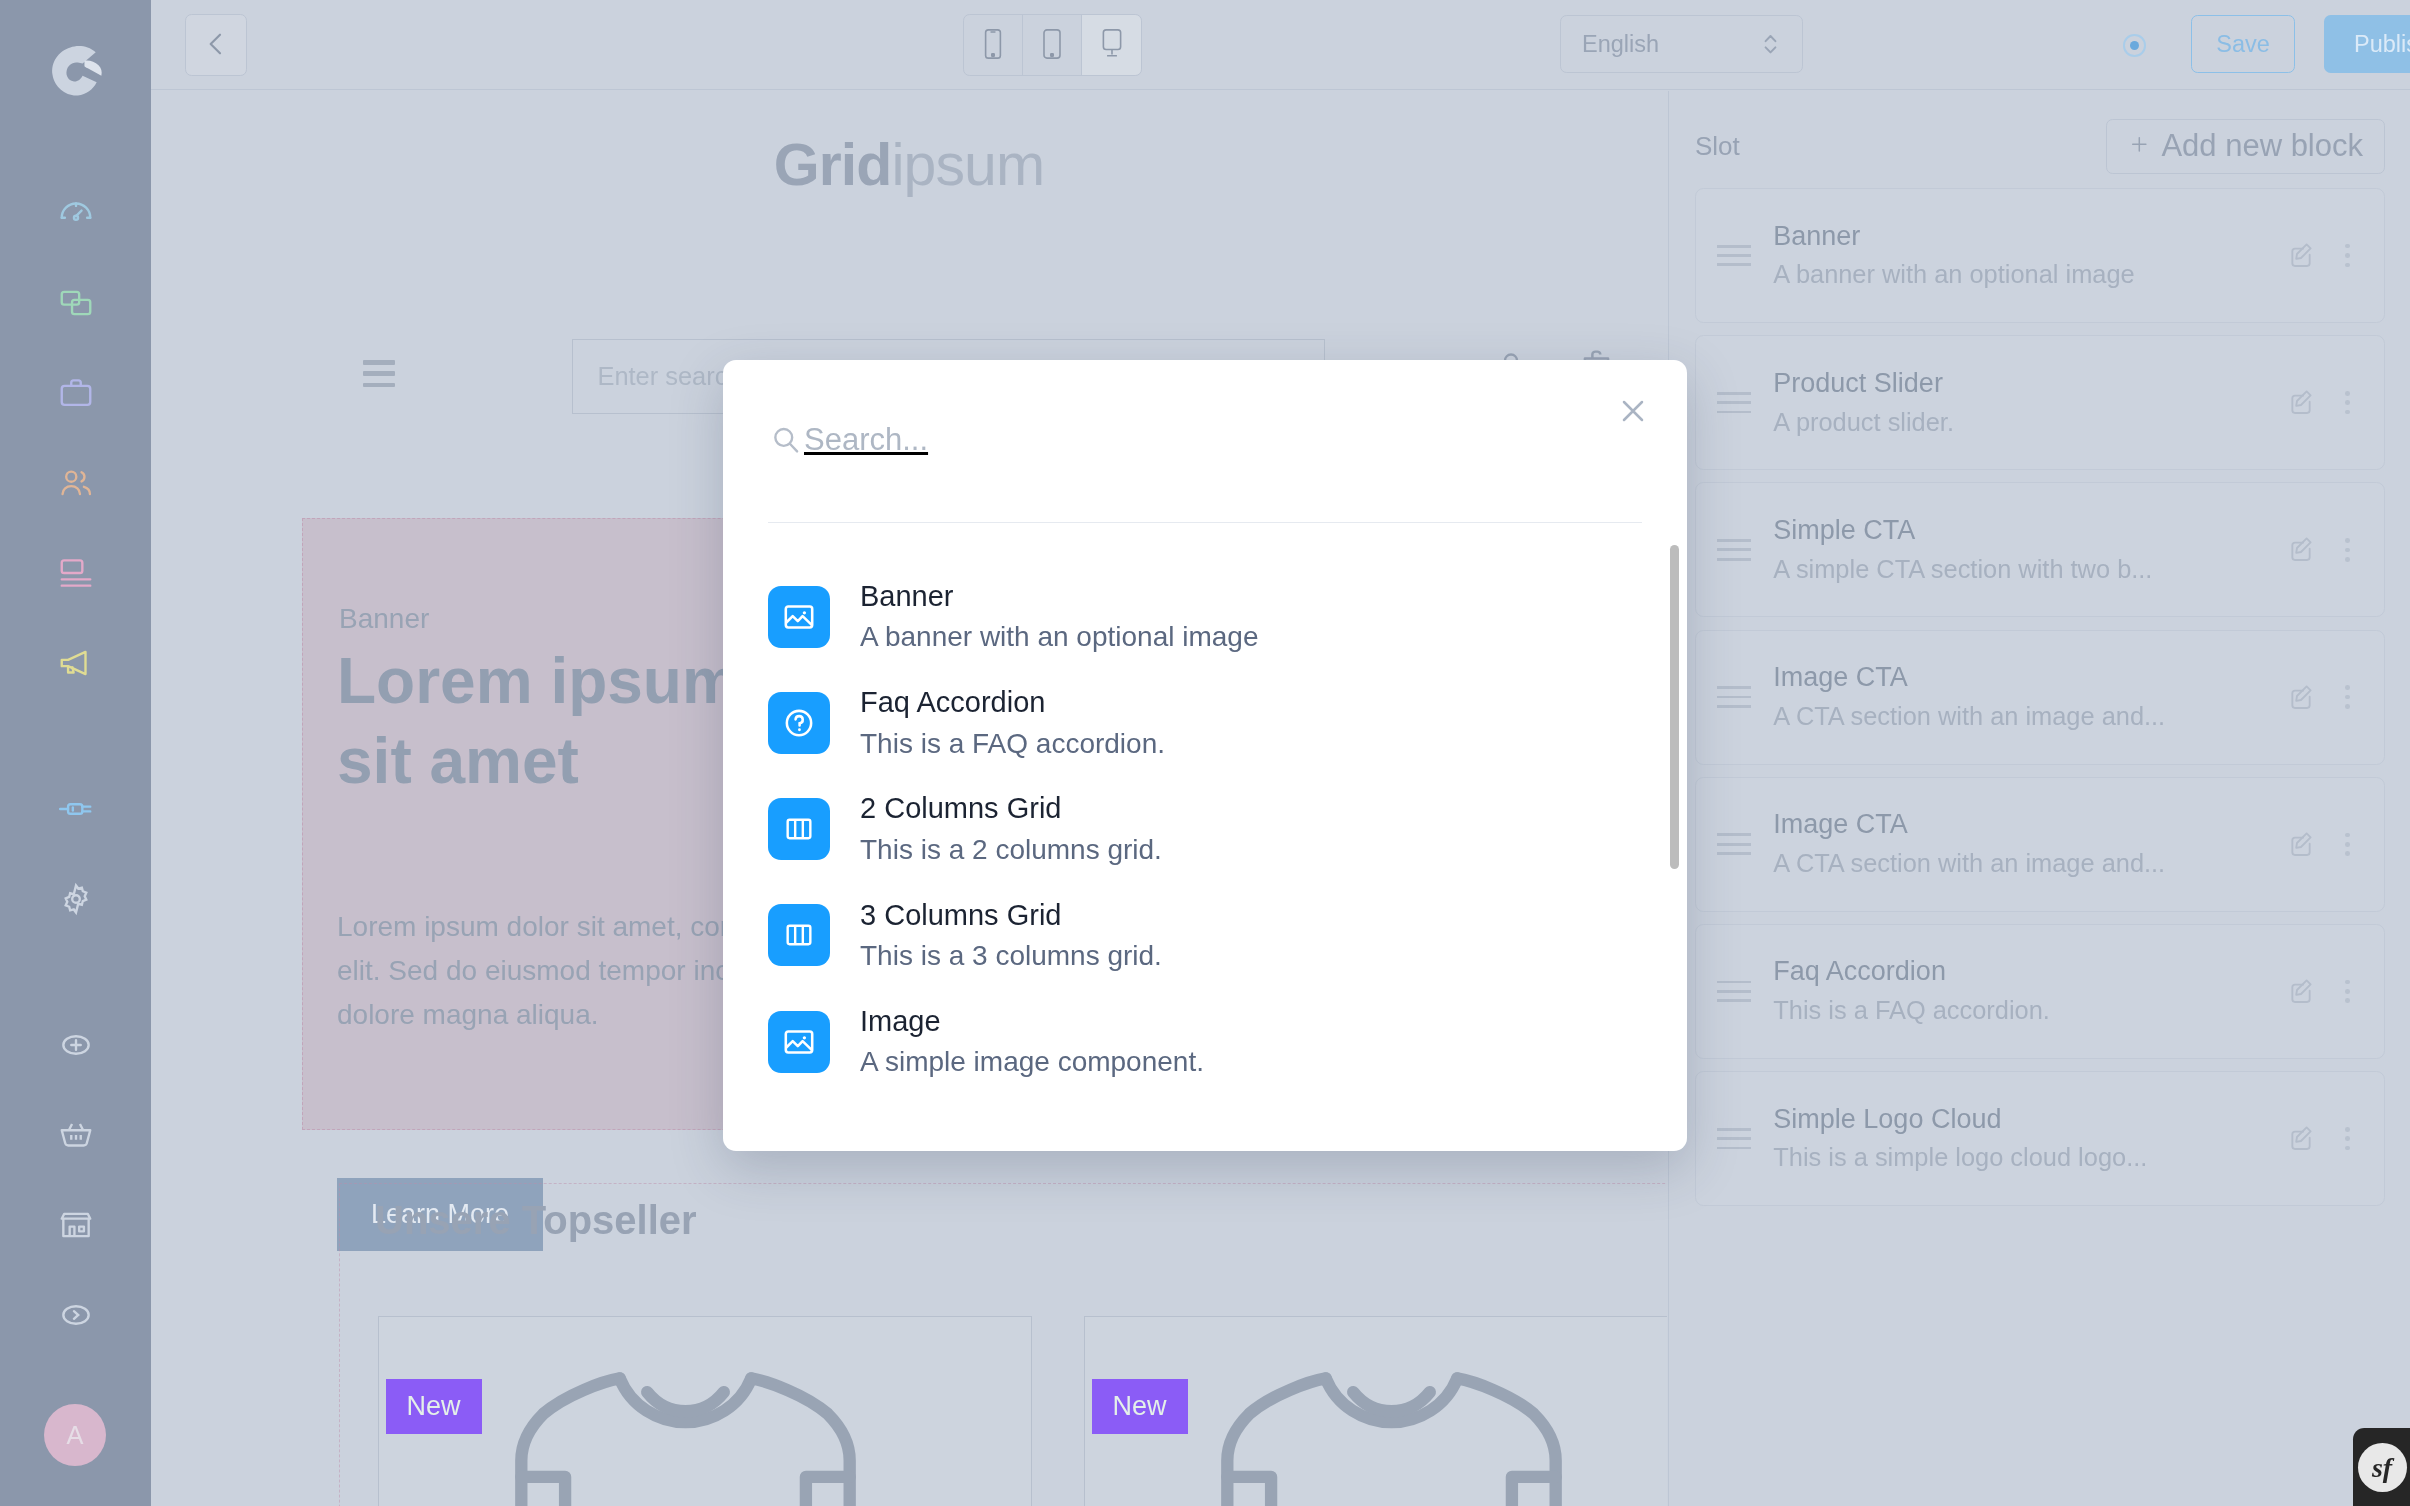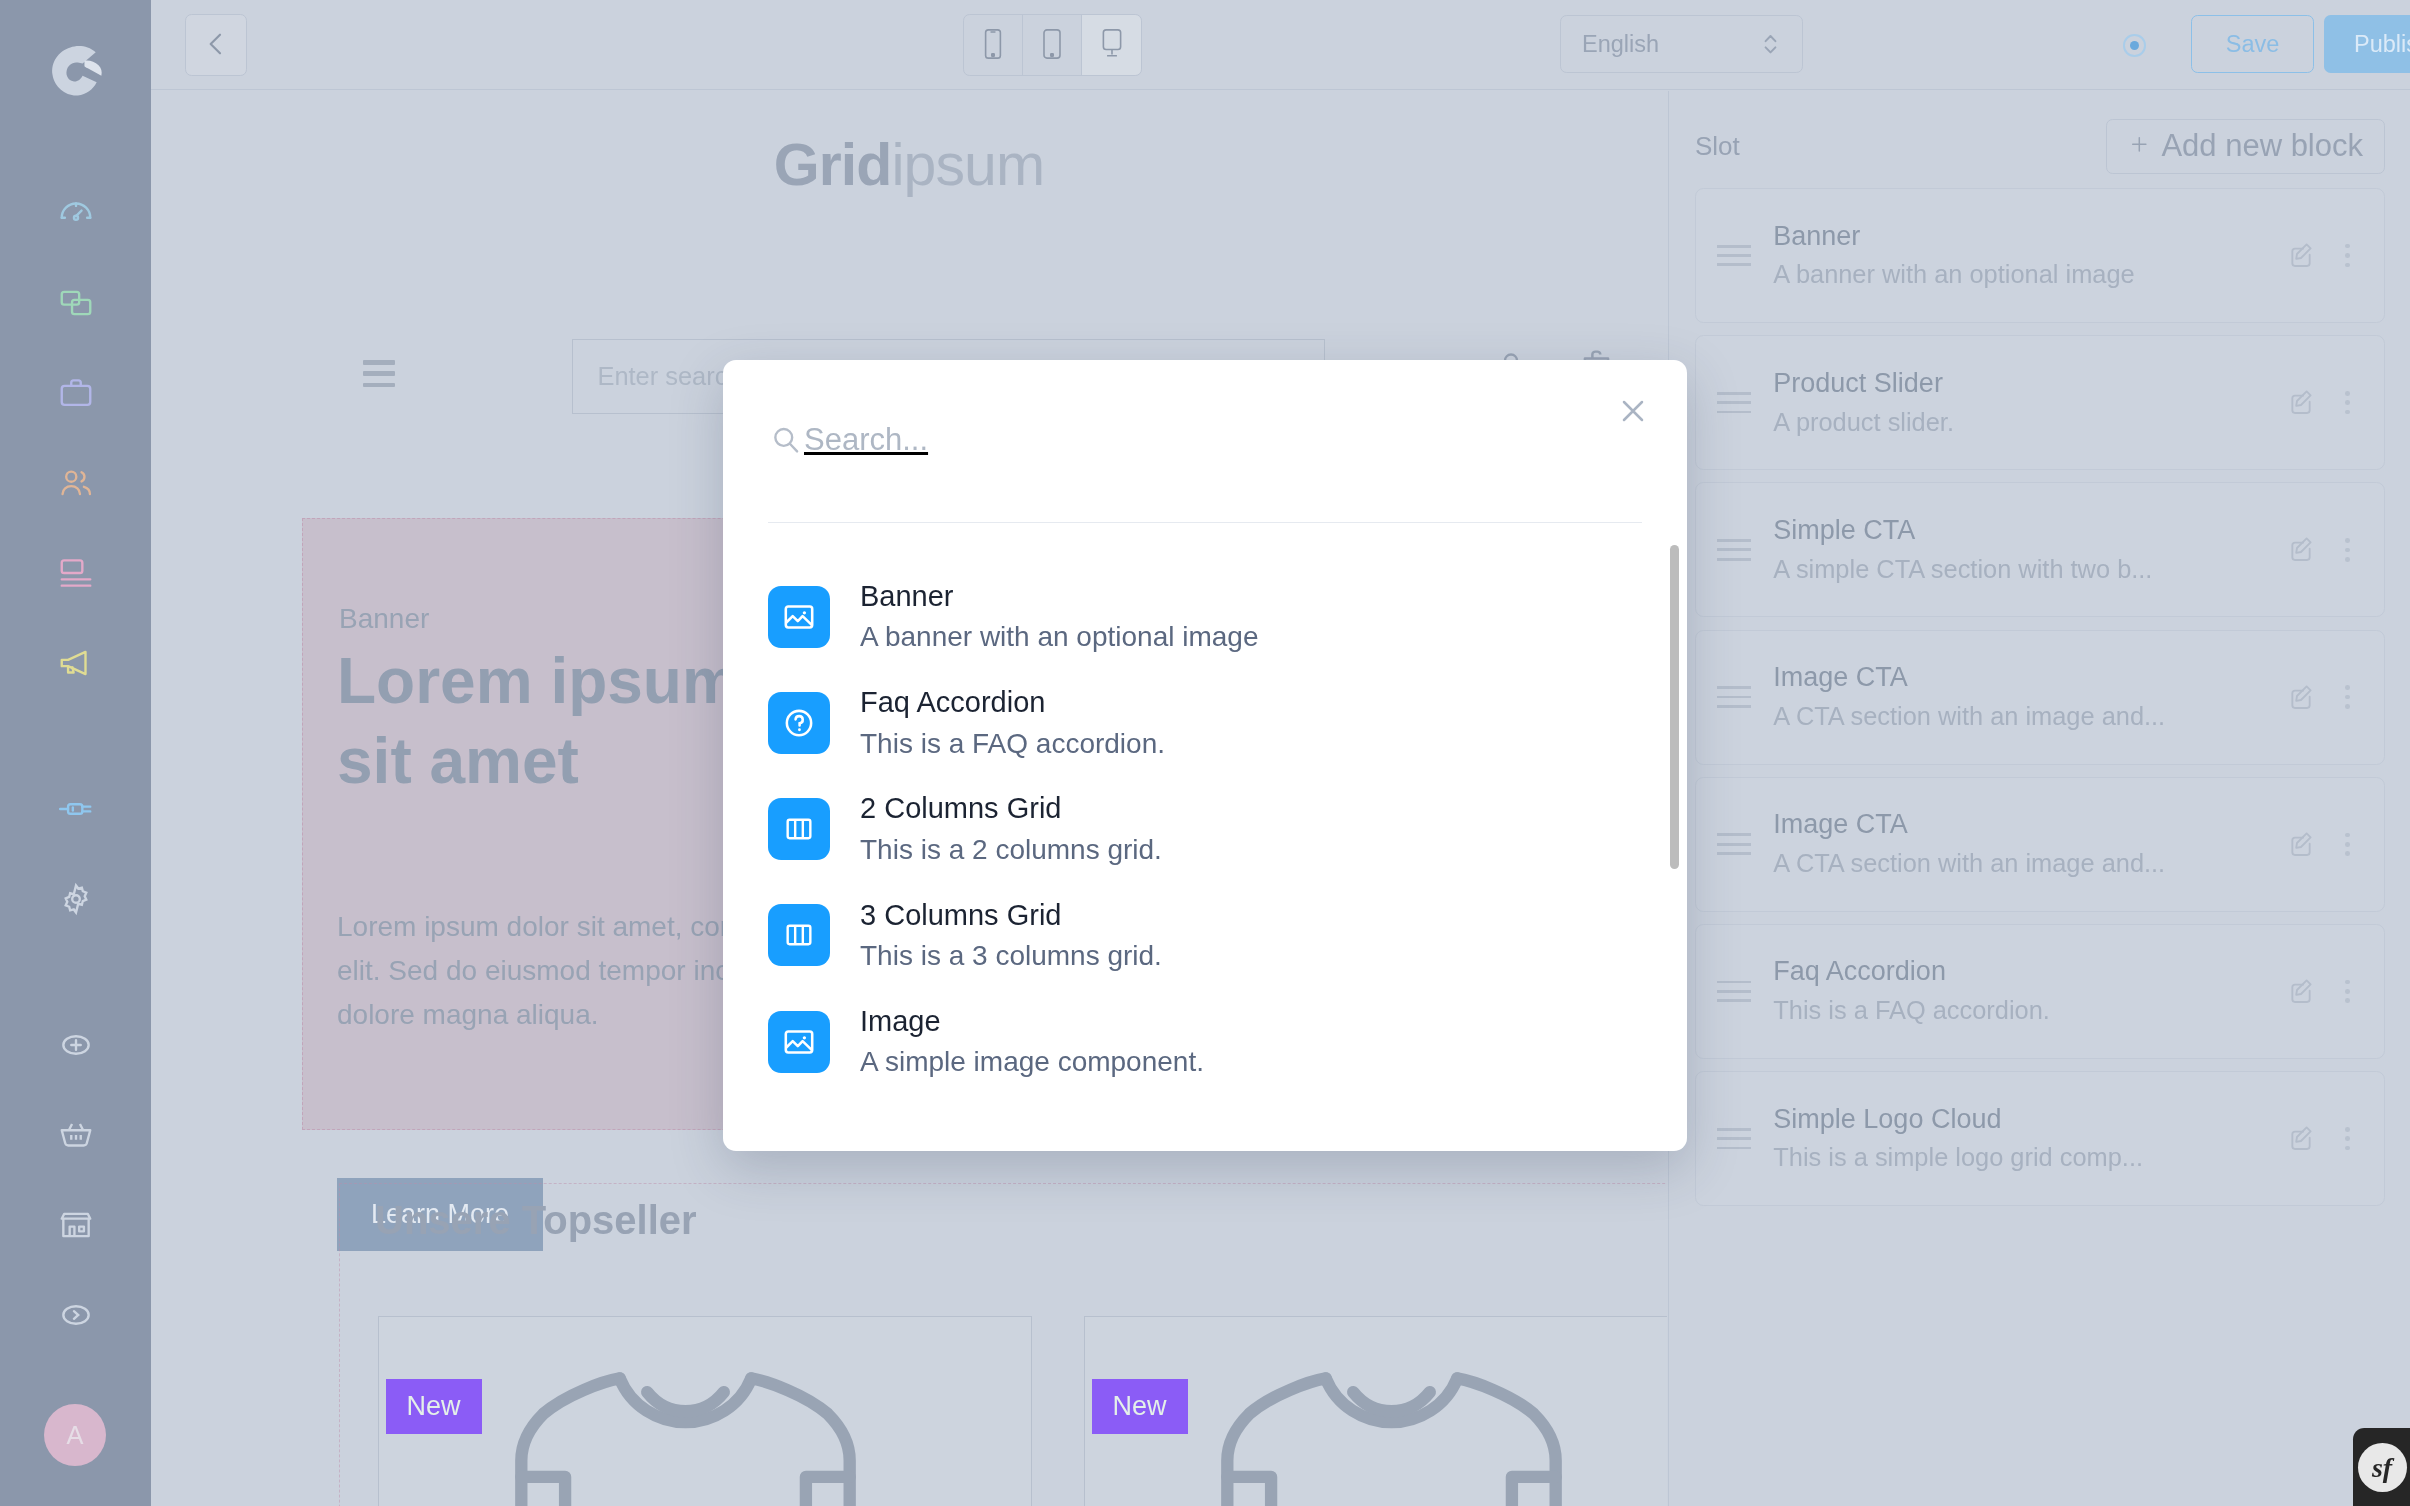--- a/index.html
+++ b/index.html
@@ -72,21 +72,21 @@
   .lang-select .caret { margin-left: auto; display: flex; flex-direction: column; gap: 2.8px; }
   .status-dot {
     position: absolute; left: 1972px; top: 34px;
     width: 22.6px; height: 22.6px; border-radius: 50%;
     border: 2.8px solid #a9cdea; background: transparent;
     display: flex; align-items: center; justify-content: center;
   }
   .status-dot i { width: 9.4px; height: 9.4px; border-radius: 50%; background: #6aa9dd; display:block; }
   .save-btn {
     position: absolute; left: 2040px; top: 15px;
-    width: 123px; height: 58px;
+    width: 104px; height: 58px;
     border: 1.9px solid #8cc0e8; border-radius: 6.6px;
     background: transparent; color: #8bbde5;
     font-size: 23.5px; font-family: "Liberation Sans", sans-serif;
     cursor: pointer;
   }
   .publish-group {
     position: absolute; left: 2173px; top: 15px;
     height: 58px; display: flex;
     border-radius: 6.6px; overflow: hidden; background: #8fc0e6;
   }
@@ -687,21 +687,21 @@
       </div>
 
       <div class="block-card">
         <div class="drag-handle">
             <i></i>
             <i></i>
             <i></i>
           </div>
         <div class="block-text">
           <div class="block-name">Simple Logo Cloud</div>
-          <div class="block-desc">This is a simple logo grid comp...</div>
+          <div class="block-desc">This is a simple logo cloud logo...</div>
         </div>
         <div class="block-actions">
           <span>
             <svg width="32" height="32" viewBox="0 0 24 24" fill="none" stroke="#b4bdcb" stroke-width="1.4" stroke-linecap="round" stroke-linejoin="round">
               <path d="M18.5 12.5V19a2 2 0 0 1-2 2h-9a2 2 0 0 1-2-2v-9a2 2 0 0 1 2-2h6"></path>
                 <path d="M16.2 4.8l3 3L12 15l-3.6.6.6-3.6z"></path>
             </svg>
           </span>
           <span class="dots3">
               <i></i>

